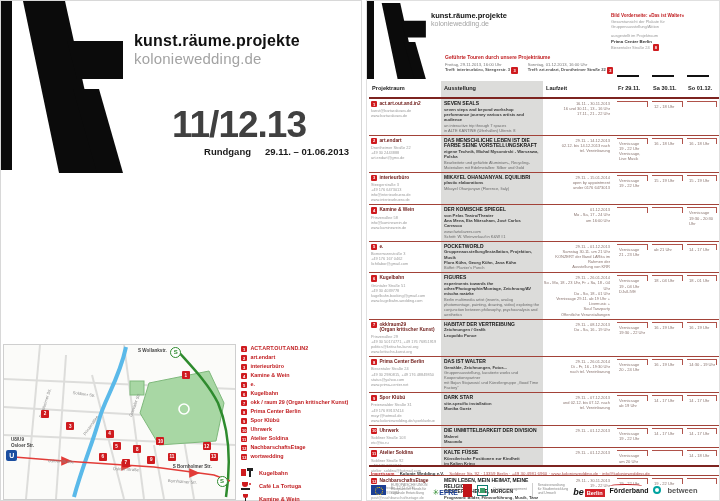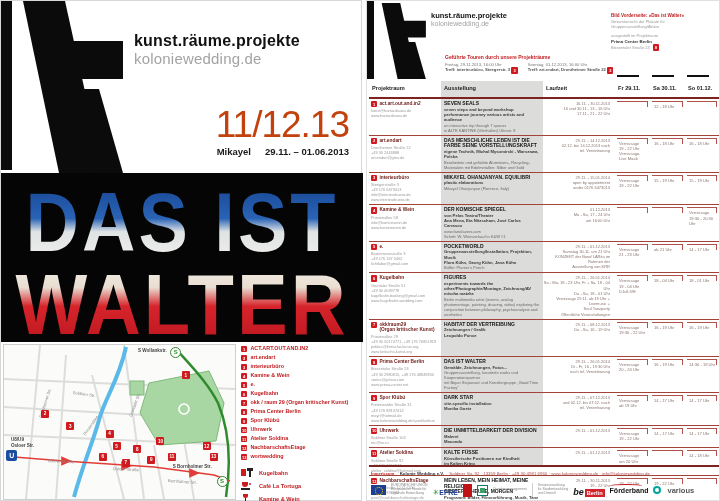--- a/index.html
+++ b/index.html
@@ -6,21 +6,21 @@
   #screen{position:relative;width:720px;height:501px;background:#fff;overflow:hidden;
           font-family:"Liberation Sans",sans-serif;color:#222;}
   .abs{position:absolute;}
   .pre{white-space:pre-line;}
 
   
   #poster-left{left:0;top:0;width:362px;height:501px;background:#fff;border:1px solid #d8d8d8;box-sizing:border-box;}
   .k-bar{background:#0b0b0b;}
   .brand1-main{font-size:16px;font-weight:bold;color:#111;letter-spacing:.2px;}
   .brand1-sub{font-size:15px;color:#a3a3a3;letter-spacing:.2px;}
-  .date-big{font-size:37px;font-weight:normal;color:#c2410c;letter-spacing:-1px;line-height:36px;}
+  .date-big{font-size:37px;font-weight:bold;color:#404040;letter-spacing:-1px;line-height:36px;text-align:center;}
   .date-sub{font-size:9.5px;font-weight:bold;color:#1a1a1a;margin-top:3px;}
   .date-sub .gap{display:inline-block;width:14px;}
   #title-block{left:0;top:172px;width:362px;height:169px;background:#050505;text-align:center;overflow:hidden;}
   .flagline{font-weight:bold;line-height:1;letter-spacing:3px;
             -webkit-background-clip:text;background-clip:text;color:transparent;
             transform:scaleY(1.12);transform-origin:center top;display:block;}
   #flag1{margin-top:9px;font-size:74px;
     background-image:linear-gradient(180deg,#14306a 0%,#1d4f9e 14%,#2a63b6 44%,#dfe3e4 60%,#f3f1ec 100%);}
   #flag2{margin-top:6px;font-size:76px;
     background-image:linear-gradient(180deg,#f4f1ea 0%,#e9ddd0 30%,#d6242b 52%,#bb161e 100%);}
@@ -124,28 +124,24 @@
     </svg>
 
     <div class="abs" style="left:133px;top:31px;">
       <div class="brand1-main">kunst.räume.projekte</div>
       <div class="brand1-sub">koloniewedding.de</div>
     </div>
 
     <div class="abs" style="right:12px;top:106px;text-align:right;width:220px;">
       <div class="date-big">11/12.13</div>
       <div class="date-sub">
-        <span>Mikayel</span><span class="gap"></span><span>29.11. – 01.06.2013</span>
+        <span>Rundgang</span><span class="gap"></span><span>29.11. – 01.06.2013</span>
       </div>
     </div>
 
-    <div id="title-block" class="abs">
-      <span id="flag1" class="flagline">DAS IST</span>
-      <span id="flag2" class="flagline">WALTER</span>
-    </div>
 
     <div id="map" class="abs">
       <svg width="231" height="154" viewBox="0 0 231 154" style="position:absolute;left:0;top:0;">
         <rect x="0" y="0" width="231" height="154" fill="#fbfbf9"></rect>
         <g stroke="#dddddb" stroke-width="2">
           <line x1="0" y1="34" x2="231" y2="44"></line>
           <line x1="0" y1="62" x2="140" y2="70"></line>
           <line x1="0" y1="90" x2="231" y2="100"></line>
           <line x1="36" y1="0" x2="22" y2="154"></line>
           <line x1="62" y1="10" x2="52" y2="154"></line>
@@ -734,16 +730,16 @@
       <span class="logo-txt">Quartiersmanagement</span>
       <span class="vdiv"></span>
       <span class="logo-txt">Senatsverwaltung
 für Stadtentwicklung
 und Umwelt</span>
       <span>
         <span class="be-word">be</span><span class="be-berlin">Berlin</span>
       </span>
       <span class="fb-word">Förderband</span>
       <span class="dg-circle"></span>
-      <span class="dg-word">various</span>
+      <span class="dg-word">between</span>
     </div>
   </div>
 </div>
 
 </body></html>

